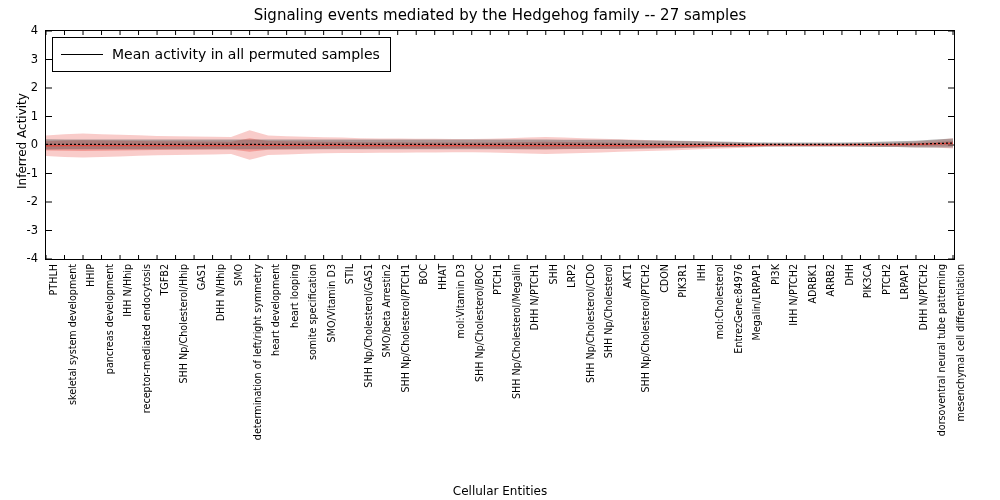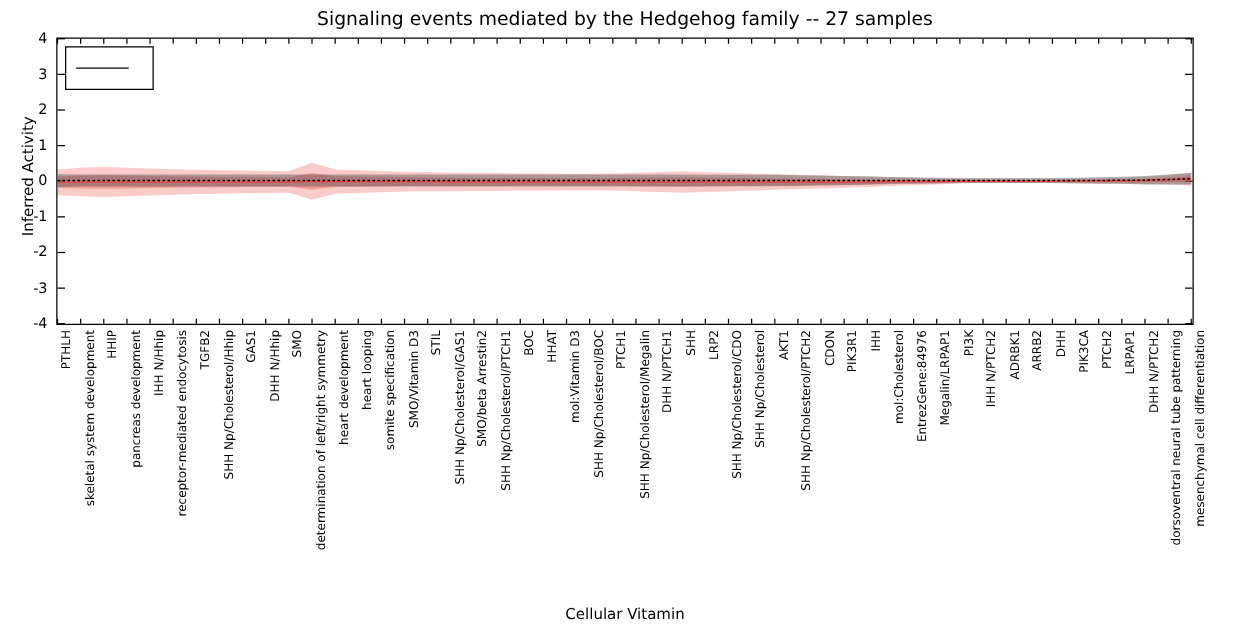--- a/index.html
+++ b/index.html
@@ -32,21 +32,21 @@
 </style>
 </head>
 <body>
 
 <div id="wrap">
 
   <div class="title">Signaling events mediated by the Hedgehog family -- 27 samples</div>
 
   <div class="ylab" style="left:-48px;top:134px;width:140px;text-align:center;">Inferred Activity</div>
 
-  <div class="xlab" style="left:0;top:484px;">Cellular Vitamin</div>
+  <div class="xlab" style="left:0;top:484px;">Cellular Entities</div>
 
   <div class="ytickwrap" id="yticks">
       <span style="top: 228px;">-4</span>
       <span style="top: 199.5px;">-3</span>
       <span style="top: 171px;">-2</span>
       <span style="top: 142.5px;">-1</span>
       <span style="top: 114px;">0</span>
       <span style="top: 85.5px;">1</span>
       <span style="top: 57px;">2</span>
       <span style="top: 28.5px;">3</span>
@@ -177,20 +177,21 @@
         <path d="M0.00,110.24L18.51,109.44L37.02,109.18L55.53,109.44L74.04,109.70L92.55,109.95L111.06,110.21L129.57,110.34L148.08,110.47L166.59,110.59L185.10,110.72L203.61,107.33L222.12,109.92L240.63,110.18L259.14,110.44L277.65,110.69L296.16,110.82L314.67,111.24L333.18,111.36L351.69,111.36L370.20,111.49L388.71,111.49L407.22,111.62L425.73,111.62L444.24,111.49L462.76,111.24L481.27,110.98L499.78,110.72L518.29,110.98L536.80,111.24L555.31,111.49L573.82,111.75L592.33,112.00L610.84,112.26L629.35,112.52L647.86,112.77L666.37,112.75L684.88,113.00L703.39,113.26L721.90,113.23L740.41,113.36L758.92,113.36L777.43,113.36L795.94,113.36L814.45,112.95L832.96,112.82L851.47,112.69L869.98,112.15L888.49,111.19L907.00,109.98L907.00,114.60L888.49,114.53L869.98,114.71L851.47,114.74L832.96,114.61L814.45,114.48L795.94,114.64L777.43,114.64L758.92,114.64L740.41,114.64L721.90,114.77L703.39,115.31L684.88,115.57L666.37,115.82L647.86,116.37L629.35,116.62L610.84,116.88L592.33,117.13L573.82,117.39L555.31,117.65L536.80,117.90L518.29,118.16L499.78,118.42L481.27,118.16L462.76,117.90L444.24,117.65L425.73,117.52L407.22,117.52L388.71,117.65L370.20,117.65L351.69,117.78L333.18,117.78L314.67,117.90L296.16,117.75L277.65,117.88L259.14,118.13L240.63,118.39L222.12,118.65L203.61,120.67L185.10,118.42L166.59,118.55L148.08,118.67L129.57,118.80L111.06,118.93L92.55,119.19L74.04,119.44L55.53,119.70L37.02,119.96L18.51,119.70L0.00,119.47Z" fill="#e8493f" fill-opacity="0.38" stroke="none"></path>
         <path d="M0.00,108.30L18.51,108.58L37.02,108.58L55.53,108.58L74.04,108.58L92.55,108.58L111.06,108.58L129.57,108.58L148.08,108.58L166.59,108.58L185.10,108.58L203.61,108.58L222.12,108.58L240.63,108.58L259.14,108.58L277.65,108.58L296.16,108.58L314.67,108.58L333.18,108.58L351.69,108.58L370.20,108.58L388.71,108.58L407.22,108.58L425.73,108.58L444.24,108.58L462.76,108.58L481.27,108.58L499.78,108.58L518.29,108.87L536.80,108.87L555.31,108.87L573.82,108.87L592.33,109.16L610.84,109.44L629.35,109.72L647.86,110.01L666.37,110.58L684.88,110.86L703.39,111.15L721.90,111.44L740.41,111.44L758.92,111.44L777.43,111.44L795.94,111.44L814.45,111.15L832.96,110.86L851.47,110.30L869.98,109.72L888.49,108.58L907.00,107.44L907.00,116.56L888.49,116.56L869.98,116.56L851.47,115.99L832.96,115.99L814.45,115.71L795.94,115.42L777.43,115.42L758.92,115.42L740.41,115.42L721.90,115.42L703.39,115.71L684.88,115.99L666.37,116.28L647.86,116.85L629.35,117.13L610.84,117.42L592.33,117.70L573.82,117.99L555.31,117.99L536.80,117.99L518.29,117.99L499.78,118.27L481.27,118.27L462.76,118.27L444.24,118.27L425.73,118.27L407.22,118.27L388.71,118.27L370.20,118.27L351.69,118.27L333.18,118.27L314.67,118.27L296.16,118.27L277.65,118.27L259.14,118.27L240.63,118.27L222.12,118.27L203.61,118.27L185.10,118.27L166.59,118.27L148.08,118.27L129.57,118.27L111.06,118.27L92.55,118.27L74.04,118.27L55.53,118.27L37.02,118.27L18.51,118.27L0.00,118.56Z" fill="#555" fill-opacity="0.45" stroke="none"></path>
         <path d="M0.00,114.85L18.51,114.57L37.02,114.57L55.53,114.57L74.04,114.57L92.55,114.57L111.06,114.57L129.57,114.57L148.08,114.57L166.59,114.57L185.10,114.57L203.61,114.00L222.12,114.28L240.63,114.28L259.14,114.28L277.65,114.28L296.16,114.28L314.67,114.57L333.18,114.57L351.69,114.57L370.20,114.57L388.71,114.57L407.22,114.57L425.73,114.57L444.24,114.57L462.76,114.57L481.27,114.57L499.78,114.57L518.29,114.57L536.80,114.57L555.31,114.57L573.82,114.57L592.33,114.57L610.84,114.57L629.35,114.57L647.86,114.57L666.37,114.28L684.88,114.28L703.39,114.28L721.90,114.00L740.41,114.00L758.92,114.00L777.43,114.00L795.94,114.00L814.45,113.72L832.96,113.72L851.47,113.72L869.98,113.43L888.49,112.86L907.00,112.29" fill="none" stroke="#e8493f" stroke-width="1.2"></path>
         <path d="M0.00,113.43L18.51,113.43L37.02,113.43L55.53,113.43L74.04,113.43L92.55,113.43L111.06,113.43L129.57,113.43L148.08,113.43L166.59,113.43L185.10,113.43L203.61,113.43L222.12,113.43L240.63,113.43L259.14,113.43L277.65,113.43L296.16,113.43L314.67,113.43L333.18,113.43L351.69,113.43L370.20,113.43L388.71,113.43L407.22,113.43L425.73,113.43L444.24,113.43L462.76,113.43L481.27,113.43L499.78,113.43L518.29,113.43L536.80,113.43L555.31,113.43L573.82,113.43L592.33,113.43L610.84,113.43L629.35,113.43L647.86,113.43L666.37,113.43L684.88,113.43L703.39,113.43L721.90,113.43L740.41,113.43L758.92,113.43L777.43,113.43L795.94,113.43L814.45,113.43L832.96,113.43L851.47,113.14L869.98,113.14L888.49,112.58L907.00,112.00" fill="none" stroke="#000" stroke-width="1.2" stroke-dasharray="2,2"></path>
       </svg>
   </div>
 
   <div class="legend">
     <div class="legrow">
       <span class="legline"></span>
+      <span class="legtxt">Mean activity in all permuted samples</span>
     </div>
   </div>
 
   <div class="xticks" id="xticks">
       <div class="xtick" style="left: 3px; top: 2px;">PTHLH</div>
       <div class="xtick" style="left: 21.5102px; top: 2px;">skeletal system development</div>
       <div class="xtick" style="left: 40.0204px; top: 2px;">HHIP</div>
       <div class="xtick" style="left: 58.5306px; top: 2px;">pancreas development</div>
       <div class="xtick" style="left: 77.0408px; top: 2px;">IHH N/Hhip</div>
       <div class="xtick" style="left: 95.551px; top: 2px;">receptor-mediated endocytosis</div>

